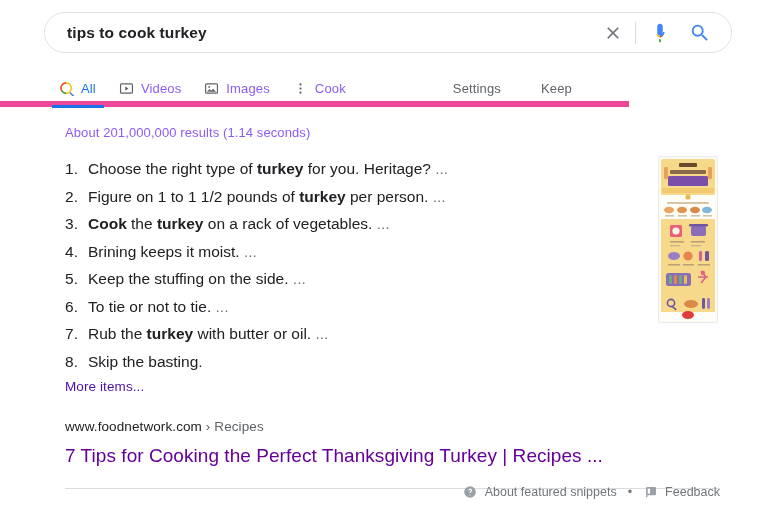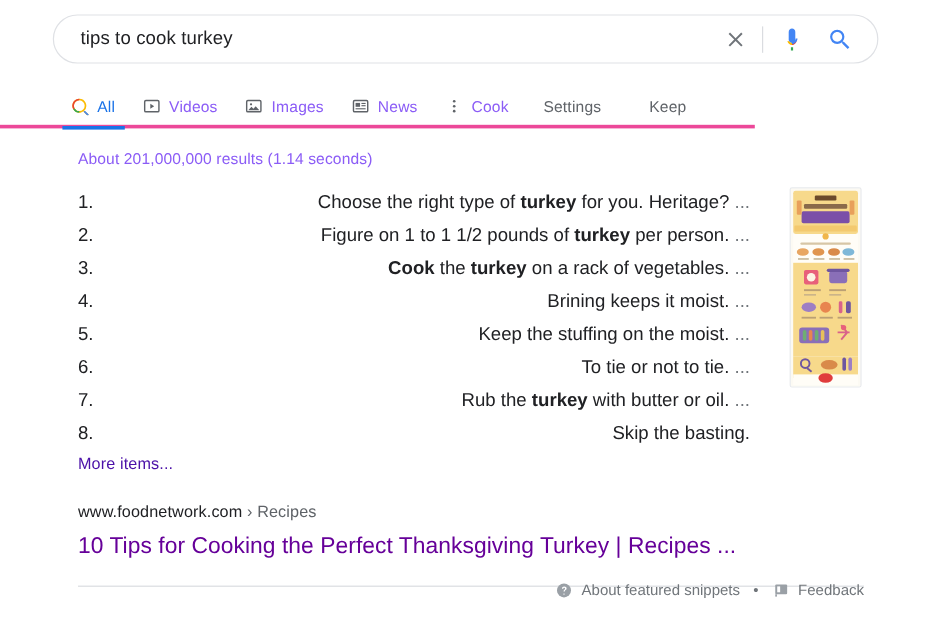--- a/index.html
+++ b/index.html
@@ -40,20 +40,21 @@
   }
 
   .search-query {
     flex: 1 1 auto;
     font-size: 15.5px;
     color: #202124;
     line-height: 20px;
     white-space: nowrap;
     overflow: hidden;
     letter-spacing: 0.1px;
+    font-weight: bold;
   }
 
   .sb-clear {
     flex: 0 0 auto;
     width: 26px;
     height: 26px;
     display: flex;
     align-items: center;
     justify-content: center;
     cursor: pointer;
@@ -89,21 +90,21 @@
     margin-right: 4px;
   }
 
   
   .navbar {
     position: absolute;
     left: 0;
     top: 72px;
     width: 629px;
     height: 35px;
-    border-bottom: 3px solid #ec4899;
+    border-bottom: 6px solid #ec4899;
   }
 
   .nav-tabs {
     position: absolute;
     left: 58px;
     top: 0;
     display: flex;
     align-items: flex-start;
     height: 35px;
   }
@@ -178,21 +179,20 @@
     left: 65px;
     top: 155px;
     width: 560px;
   }
 
   ol.snippet-list {
     list-style: none;
     counter-reset: snip;
     margin: 0;
     padding: 0;
-    text-align: right;
   }
 
   ol.snippet-list li {
     counter-increment: snip;
     position: relative;
     padding-left: 23px;
     font-size: 15.5px;
     line-height: 27.5px;
     color: #202124;
     white-space: nowrap;
@@ -369,32 +369,20 @@
         <span class="tab-ico">
           <svg width="15" height="15" viewBox="0 0 24 24" aria-hidden="true">
             <rect x="2.5" y="4.5" width="19" height="15" rx="1.6" fill="none" stroke="#5f6368" stroke-width="1.9"></rect>
             <circle cx="8.3" cy="9.4" r="1.5" fill="#5f6368"></circle>
             <path d="M4.6 17.3l4.3-4.6 2.6 2.8 3-3.3 4.9 5.1z" fill="#5f6368"></path>
           </svg>
         </span>
         <span class="tab-label">Images</span>
       </div>
 
-      <div class="tab">
-        <span class="tab-ico">
-          <svg width="15" height="15" viewBox="0 0 24 24" aria-hidden="true">
-            <rect x="2.5" y="4.5" width="19" height="15" rx="1.6" fill="none" stroke="#5f6368" stroke-width="1.9"></rect>
-            <rect x="5.3" y="7.6" width="6" height="5.2" fill="#5f6368"></rect>
-            <rect x="13.1" y="7.6" width="5.6" height="1.5" fill="#5f6368"></rect>
-            <rect x="13.1" y="10.6" width="5.6" height="1.5" fill="#5f6368"></rect>
-            <rect x="5.3" y="14.7" width="13.4" height="1.5" fill="#5f6368"></rect>
-          </svg>
-        </span>
-        <span class="tab-label">News</span>
-      </div>
 
       <div class="tab">
         <span class="tab-ico">
           <svg width="15" height="15" viewBox="0 0 24 24" aria-hidden="true">
             <circle cx="12" cy="5.4" r="1.75" fill="#5f6368"></circle>
             <circle cx="12" cy="12" r="1.75" fill="#5f6368"></circle>
             <circle cx="12" cy="18.6" r="1.75" fill="#5f6368"></circle>
           </svg>
         </span>
         <span class="tab-label">Cook</span>
@@ -409,21 +397,21 @@
   </div>
 
   <div class="results-stats">About 201,000,000 results (1.14 seconds)</div>
 
   <div class="snippet">
     <ol class="snippet-list">
       <li><span><span>Choose the right type of </span><b>turkey</b><span> for you. Heritage?</span><span class="ell"> ...</span></span></li>
       <li><span><span>Figure on 1 to 1 1/2 pounds of </span><b>turkey</b><span> per person.</span><span class="ell"> ...</span></span></li>
       <li><span><b>Cook</b><span> the </span><b>turkey</b><span> on a rack of vegetables.</span><span class="ell"> ...</span></span></li>
       <li><span><span>Brining keeps it moist.</span><span class="ell"> ...</span></span></li>
-      <li><span><span>Keep the stuffing on the moist.</span><span class="ell"> ...</span></span></li>
+      <li><span><span>Keep the stuffing on the side.</span><span class="ell"> ...</span></span></li>
       <li><span><span>To tie or not to tie.</span><span class="ell"> ...</span></span></li>
       <li><span><span>Rub the </span><b>turkey</b><span> with butter or oil.</span><span class="ell"> ...</span></span></li>
       <li><span><span>Skip the basting.</span></span></li>
     </ol>
   </div>
 
   <div class="more-items">More items...</div>
 
   <div class="thumb">
     <svg width="58" height="165" viewBox="0 0 58 165" aria-hidden="true">
@@ -487,21 +475,21 @@
       <ellipse cx="29" cy="158" rx="6" ry="4" fill="#e03c3c"></ellipse>
     </svg>
   </div>
 
   <div class="result-url">
     <span>www.foodnetwork.com</span>
     <span class="crumb-sep">›</span>
     <span class="crumb">Recipes</span>
   </div>
 
-  <div class="result-title">10 Tips for Cooking the Perfect Thanksgiving Turkey | Recipes ...</div>
+  <div class="result-title">7 Tips for Cooking the Perfect Thanksgiving Turkey | Recipes ...</div>
 
   <div class="foot-rule"></div>
 
   <div class="footer">
     <div class="foot-link">
       <span class="fi">
         <svg width="14" height="14" viewBox="0 0 24 24" aria-hidden="true">
           <circle cx="12" cy="12" r="10" fill="#9aa0a6"></circle>
           <path d="M12.1 16.4h-.2a.9.9 0 1 0 .2 0zm.3-9.8c-2 0-3.2 1.2-3.4 2.9h1.9c.1-.8.6-1.3 1.4-1.3.8 0 1.3.5 1.3 1.2 0 .6-.3 1-1 1.5-.9.6-1.3 1.2-1.3 2.2v.4h1.9v-.3c0-.7.3-1.1 1.1-1.6.9-.6 1.4-1.3 1.4-2.4 0-1.6-1.3-2.6-3.3-2.6z" fill="#ffffff"></path>
         </svg>

